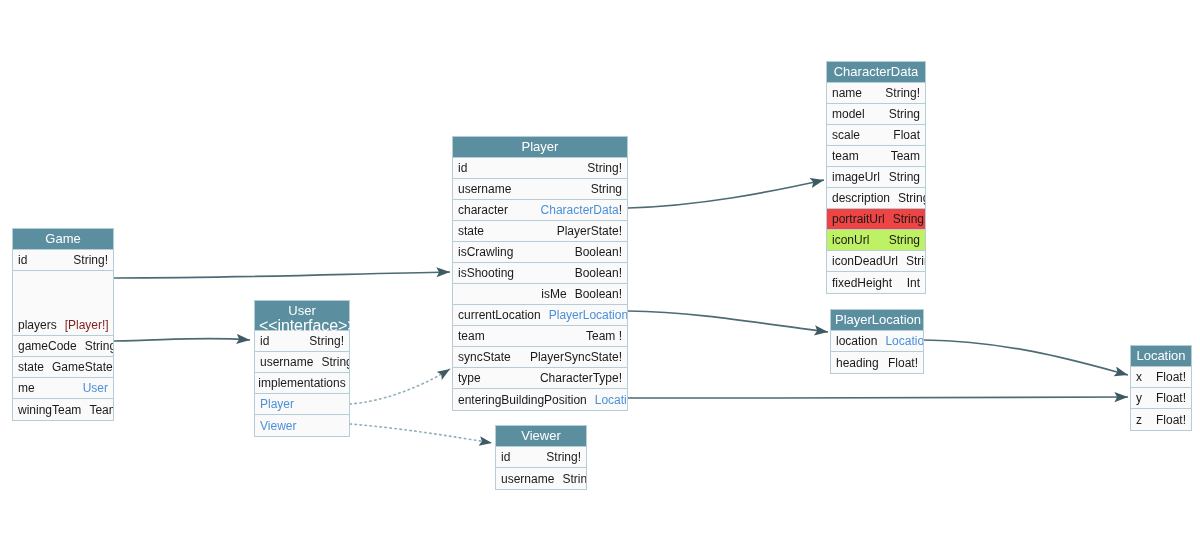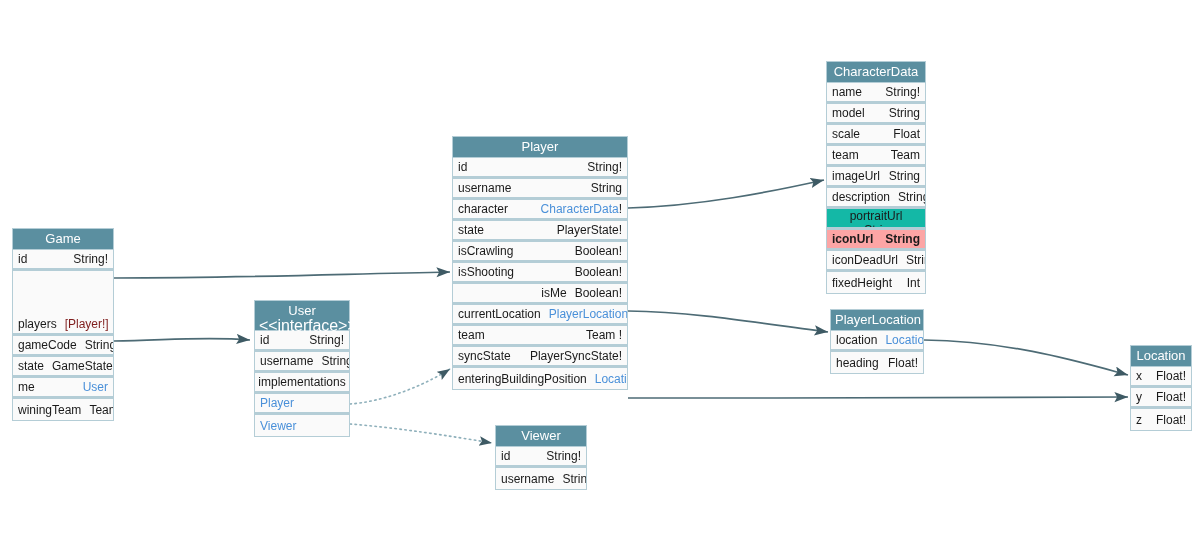--- a/index.html
+++ b/index.html
@@ -39,21 +39,21 @@
   .entity-header .sub {
     display: block;
     font-size: 16px;
     letter-spacing: -0.1px;
   }
   .row {
     display: flex;
     align-items: center;
     justify-content: space-between;
     box-sizing: border-box;
-    border-bottom: 3px solid #14b8a6;
+    border-bottom: 1px solid #14b8a6;
     background: #fafafa;
     font-size: 12px;
     color: #1a1a1a;
     padding: 0 5px;
     white-space: nowrap;
     overflow: hidden;
   }
   .row:last-child { border-bottom: none; }
   .row .fname { text-align: left; }
   .row .ftype { text-align: right; margin-left: 8px; }
@@ -175,20 +175,24 @@
         </div>
         <div class="row" style="height: 21px; border-bottom-color: rgb(180, 205, 214); background: rgb(250, 250, 250);">
           <span class="fname">team</span>
           <span class="ftype">Team !</span>
         </div>
         <div class="row" style="height: 21px; border-bottom-color: rgb(180, 205, 214); background: rgb(250, 250, 250);">
           <span class="fname">syncState</span>
           <span class="ftype">PlayerSyncState!</span>
         </div>
         <div class="row" style="height: 21px; border-bottom-color: rgb(180, 205, 214); background: rgb(250, 250, 250);">
+          <span class="fname">type</span>
+          <span class="ftype">CharacterType!</span>
+        </div>
+        <div class="row" style="height: 21px; border-bottom-color: rgb(180, 205, 214); background: rgb(250, 250, 250);">
           <span class="fname">enteringBuildingPosition</span>
           <span class="ftype"><span class="ref" style="color: rgb(74, 144, 217);">Location</span></span>
         </div>
       </div>
       <div class="entity" style="left: 826px; top: 61px; width: 100px; border-color: rgb(180, 205, 214);">
         <div class="entity-header" style="background: rgb(91, 143, 160); color: rgb(255, 255, 255); height: 21px; border-bottom-color: rgb(180, 205, 214);"><span>CharacterData</span></div>
         <div class="row" style="height: 21px; border-bottom-color: rgb(180, 205, 214); background: rgb(250, 250, 250);">
           <span class="fname">name</span>
           <span class="ftype">String!</span>
         </div>
@@ -205,25 +209,25 @@
           <span class="ftype">Team</span>
         </div>
         <div class="row" style="height: 21px; border-bottom-color: rgb(180, 205, 214); background: rgb(250, 250, 250);">
           <span class="fname">imageUrl</span>
           <span class="ftype">String</span>
         </div>
         <div class="row" style="height: 21px; border-bottom-color: rgb(180, 205, 214); background: rgb(250, 250, 250);">
           <span class="fname">description</span>
           <span class="ftype">String</span>
         </div>
-        <div class="row" style="height: 21px; border-bottom-color: rgb(180, 205, 214); background: #14b8a6; flex-direction: column;">
+        <div class="row" style="height: 21px; border-bottom-color: rgb(180, 205, 214); background: #ef4444;">
           <span class="fname">portraitUrl</span>
           <span class="ftype">String</span>
         </div>
-        <div class="row" style="height: 21px; border-bottom-color: rgb(180, 205, 214); background: #fca5a5; font-weight: bold;">
+        <div class="row" style="height: 21px; border-bottom-color: rgb(180, 205, 214); background: #bef264;">
           <span class="fname">iconUrl</span>
           <span class="ftype">String</span>
         </div>
         <div class="row" style="height: 21px; border-bottom-color: rgb(180, 205, 214); background: rgb(250, 250, 250);">
           <span class="fname">iconDeadUrl</span>
           <span class="ftype">String</span>
         </div>
         <div class="row" style="height: 21px; border-bottom-color: rgb(180, 205, 214); background: rgb(250, 250, 250);">
           <span class="fname">fixedHeight</span>
           <span class="ftype">Int</span>

